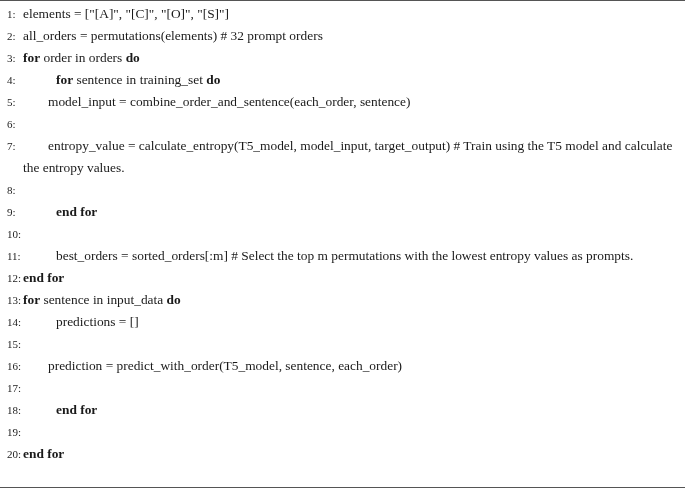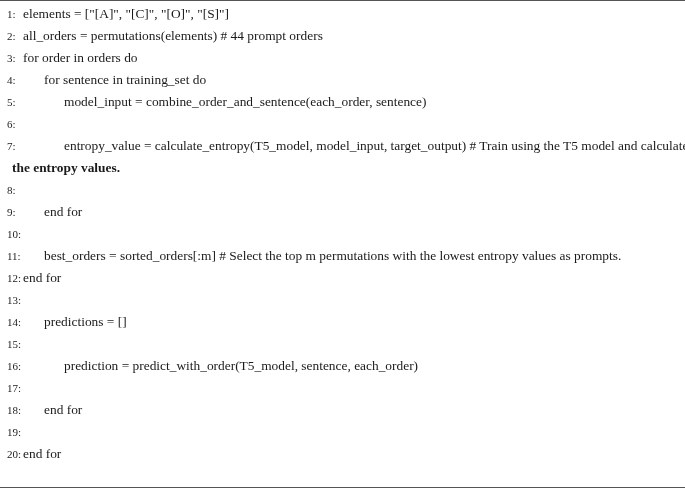--- a/index.html
+++ b/index.html
@@ -3,35 +3,35 @@
 <meta charset="utf-8">
 <style>
   html, body { margin: 0; padding: 0; background: #ffffff; }
   body { width: 685px; height: 488px; overflow: hidden; position: relative;
          font-family: "Liberation Serif", "DejaVu Serif", serif; color: #1a1a1a; }
   .algo { position: absolute; left: 0; top: 0; width: 685px; height: 488px; box-sizing: border-box;
           border-top: 1.5px solid #555; border-bottom: 1.5px solid #555; padding-top: 2px; }
   .row { position: relative; height: 22px; line-height: 22px; font-size: 13.4px; white-space: nowrap; }
   .num { position: absolute; left: 7px; top: 0; font-size: 11px; color: #222; }
   .txt { position: absolute; top: 0; }
-  .l0 { left: 23px; } .l1 { left: 44px; } .l2 { left: 64px; }
-  .kw { font-weight: normal; }
-  .wrap { left: 12px; font-weight: bold; }
+  .l0 { left: 23px; } .l1 { left: 56px; } .l2 { left: 48px; }
+  .kw { font-weight: bold; }
+  .wrap { left: 23px; }
 </style>
 </head>
 <body>
 
 <div class="algo" id="algo">
     <div class="row">
       <span class="num">1:</span>
       <span class="txt l0"><span>elements = ["[A]", "[C]", "[O]", "[S]"]</span></span>
     </div>
     <div class="row">
       <span class="num">2:</span>
-      <span class="txt l0"><span>all_orders = permutations(elements) # 44 prompt orders</span></span>
+      <span class="txt l0"><span>all_orders = permutations(elements) # 32 prompt orders</span></span>
     </div>
     <div class="row">
       <span class="num">3:</span>
       <span class="txt l0"><span class="kw">for</span><span> order in orders </span><span class="kw">do</span></span>
     </div>
     <div class="row">
       <span class="num">4:</span>
       <span class="txt l1"><span class="kw">for</span><span> sentence in training_set </span><span class="kw">do</span></span>
     </div>
     <div class="row">
@@ -62,20 +62,21 @@
     <div class="row">
       <span class="num">11:</span>
       <span class="txt l1"><span>best_orders = sorted_orders[:m] # Select the top m permutations with the lowest entropy values as prompts.</span></span>
     </div>
     <div class="row">
       <span class="num">12:</span>
       <span class="txt l0"><span class="kw">end for</span></span>
     </div>
     <div class="row">
       <span class="num">13:</span>
+      <span class="txt l0"><span class="kw">for</span><span> sentence in input_data </span><span class="kw">do</span></span>
     </div>
     <div class="row">
       <span class="num">14:</span>
       <span class="txt l1"><span>predictions = []</span></span>
     </div>
     <div class="row">
       <span class="num">15:</span>
     </div>
     <div class="row">
       <span class="num">16:</span>

